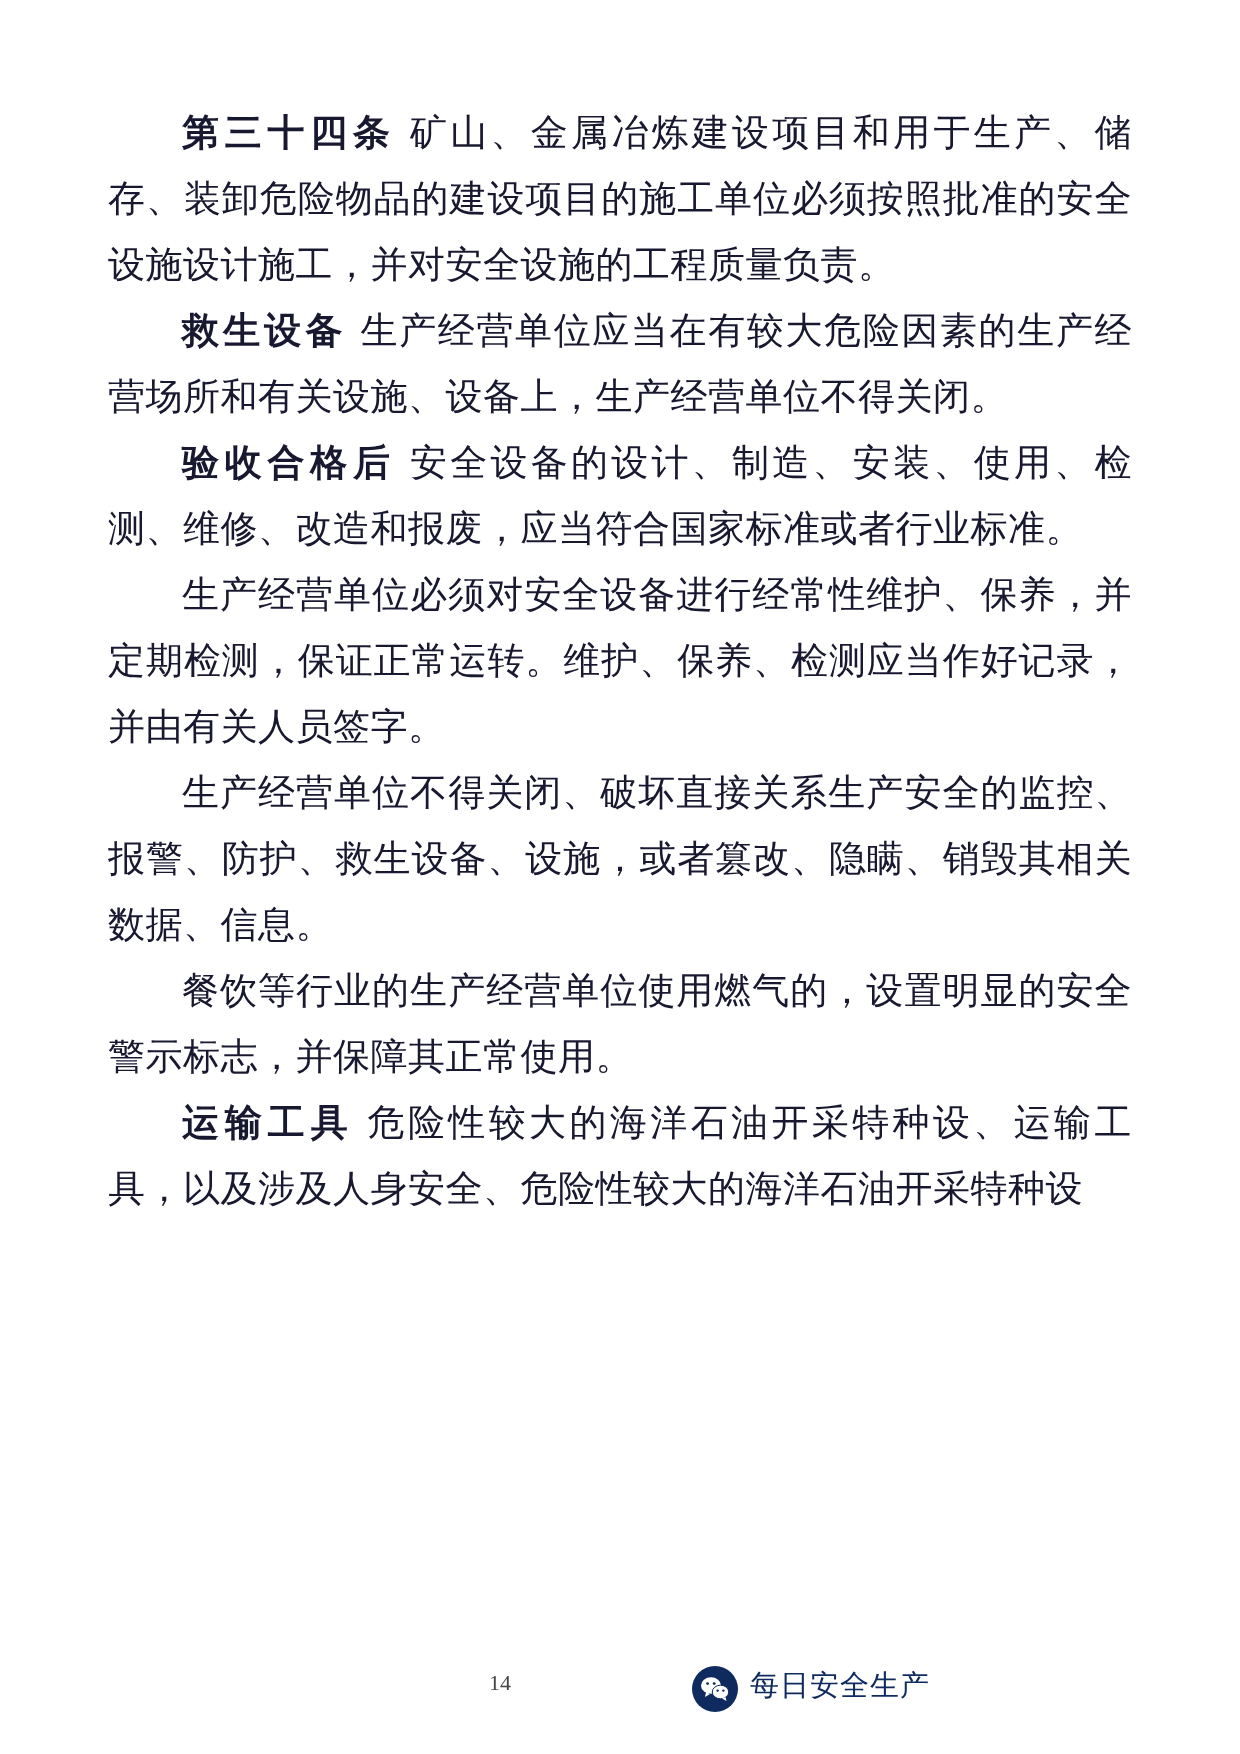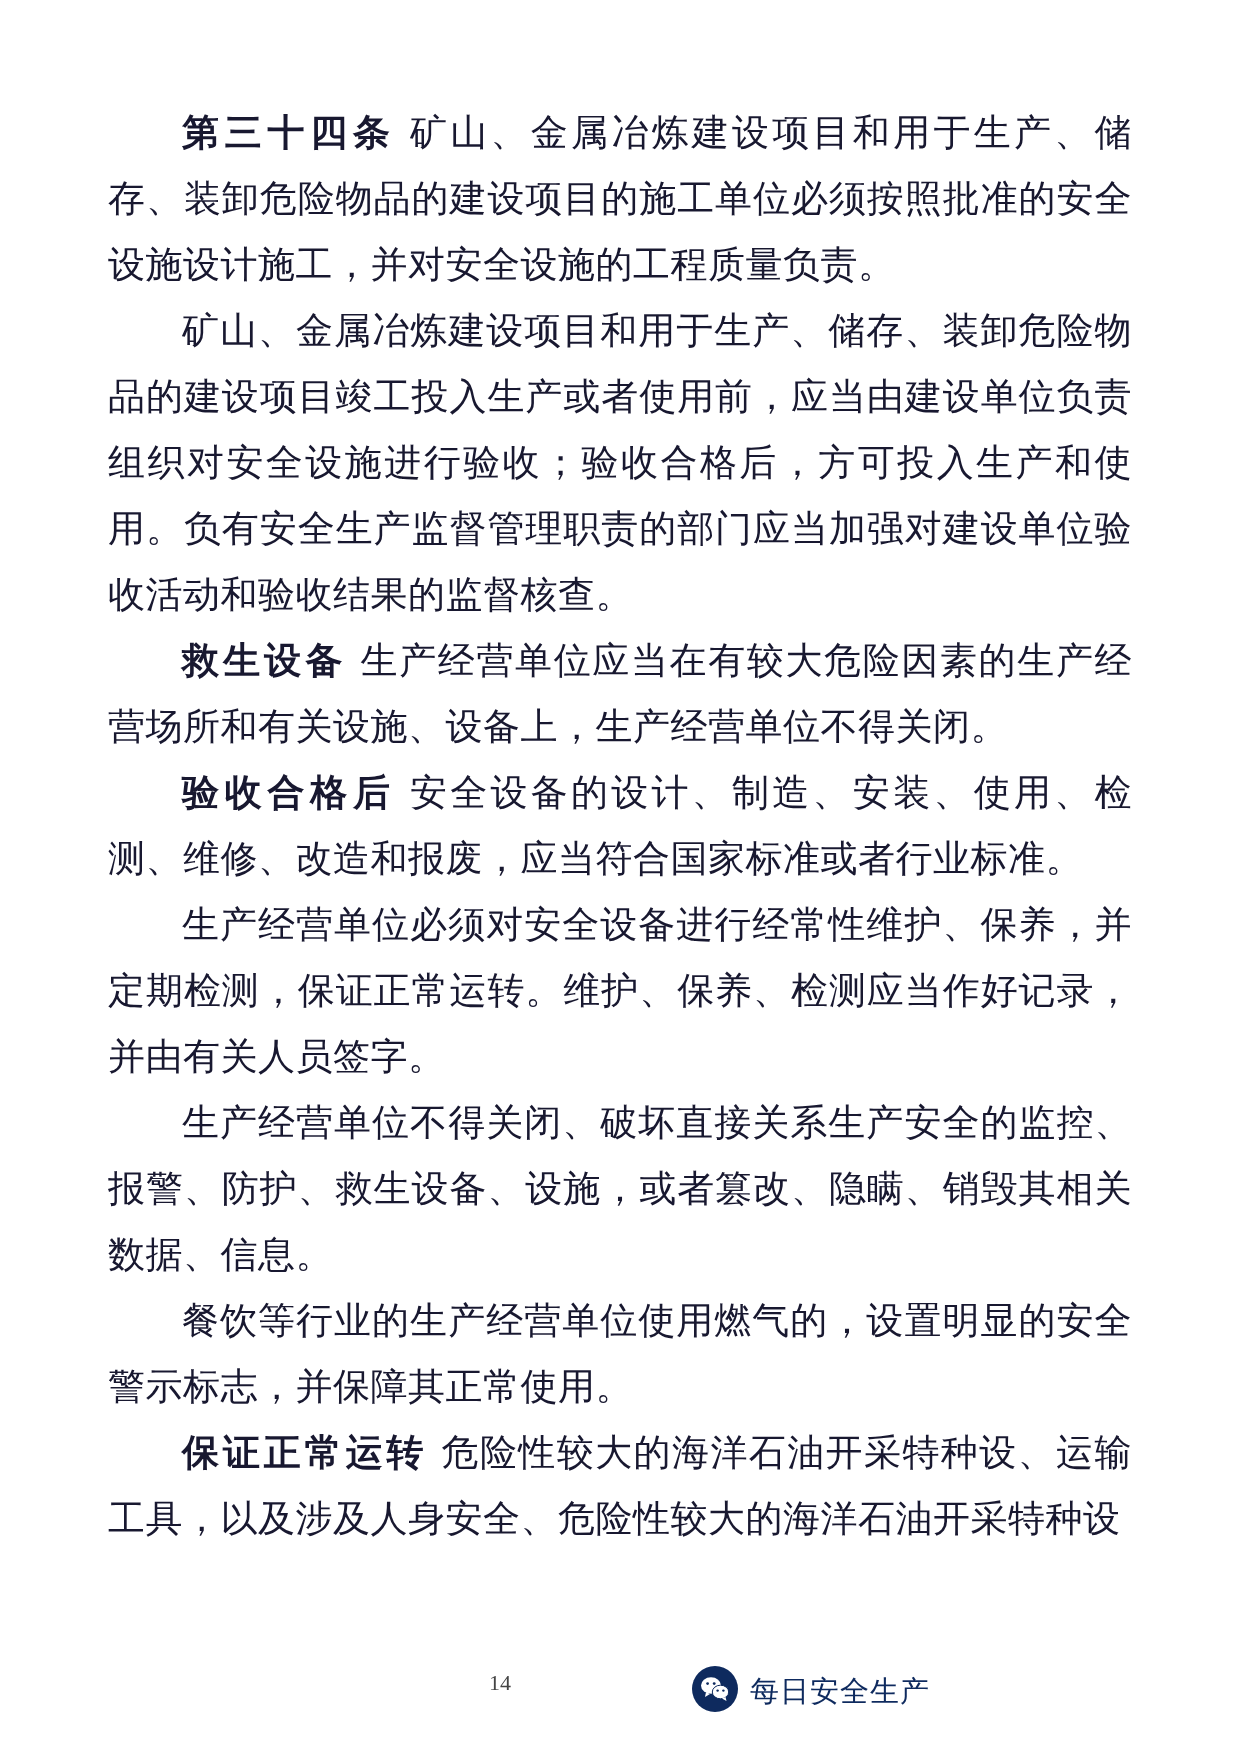--- a/index.html
+++ b/index.html
@@ -54,21 +54,21 @@
     transform: translateX(-50%);
     bottom: 40px;
     font-size: 22px;
     color: #444;
   }
   .wechat-badge {
     position: absolute;
     right: 70px;
     bottom: 24px;
     display: flex;
-    align-items: flex-end;
+    align-items: flex-start;
     gap: 12px;
   }
   .wechat-icon {
     width: 46px;
     height: 46px;
     border-radius: 50%;
     background: #0e2a5e;
     display: flex;
     align-items: center;
     justify-content: center;
@@ -84,23 +84,20 @@
 </head>
 <body>
 
 <div class="page">
   <div class="body-text">
 
     <p class="para">
       <span class="art-label">第三十四条</span><span>矿山、金属冶炼建设项目和用于生产、储存、装卸危险物品的建设项目的施工单位必须按照批准的安全设施设计施工，并对安全设施的工程质量负责。</span>
     </p>
 
-    <p class="para">
-      <span>矿山、金属冶炼建设项目和用于生产、储存、装卸危险物品的建设项目竣工投入生产或者使用前，应当由建设单位负责组织对安全设施进行验收；验收合格后，方可投入生产和使用。负有安全生产监督管理职责的部门应当加强对建设单位验收活动和验收结果的监督核查。</span>
-    </p>
 
     <p class="para">
       <span class="art-label">救生设备</span><span>生产经营单位应当在有较大危险因素的生产经营场所和有关设施、设备上，生产经营单位不得关闭。</span>
     </p>
 
     <p class="para">
       <span class="art-label">验收合格后</span><span>安全设备的设计、制造、安装、使用、检测、维修、改造和报废，应当符合国家标准或者行业标准。</span>
     </p>
 
     <p class="para">
@@ -109,21 +106,21 @@
 
     <p class="para">
       <span>生产经营单位不得关闭、破坏直接关系生产安全的监控、报警、防护、救生设备、设施，或者篡改、隐瞒、销毁其相关数据、信息。</span>
     </p>
 
     <p class="para">
       <span>餐饮等行业的生产经营单位使用燃气的，设置明显的安全警示标志，并保障其正常使用。</span>
     </p>
 
     <p class="para">
-      <span class="art-label">保证正常运转</span><span>危险性较大的海洋石油开采特种设、运输工具，以及涉及人身安全、危险性较大的海洋石油开采特种设</span>
+      <span class="art-label">运输工具</span><span>危险性较大的海洋石油开采特种设、运输工具，以及涉及人身安全、危险性较大的海洋石油开采特种设</span>
     </p>
 
   </div>
 </div>
 
 <div class="footer">
   <div class="page-number">14</div>
   <div class="wechat-badge">
     <span class="wechat-icon">
       <svg width="30" height="26" viewBox="0 0 30 26" xmlns="http://www.w3.org/2000/svg">

